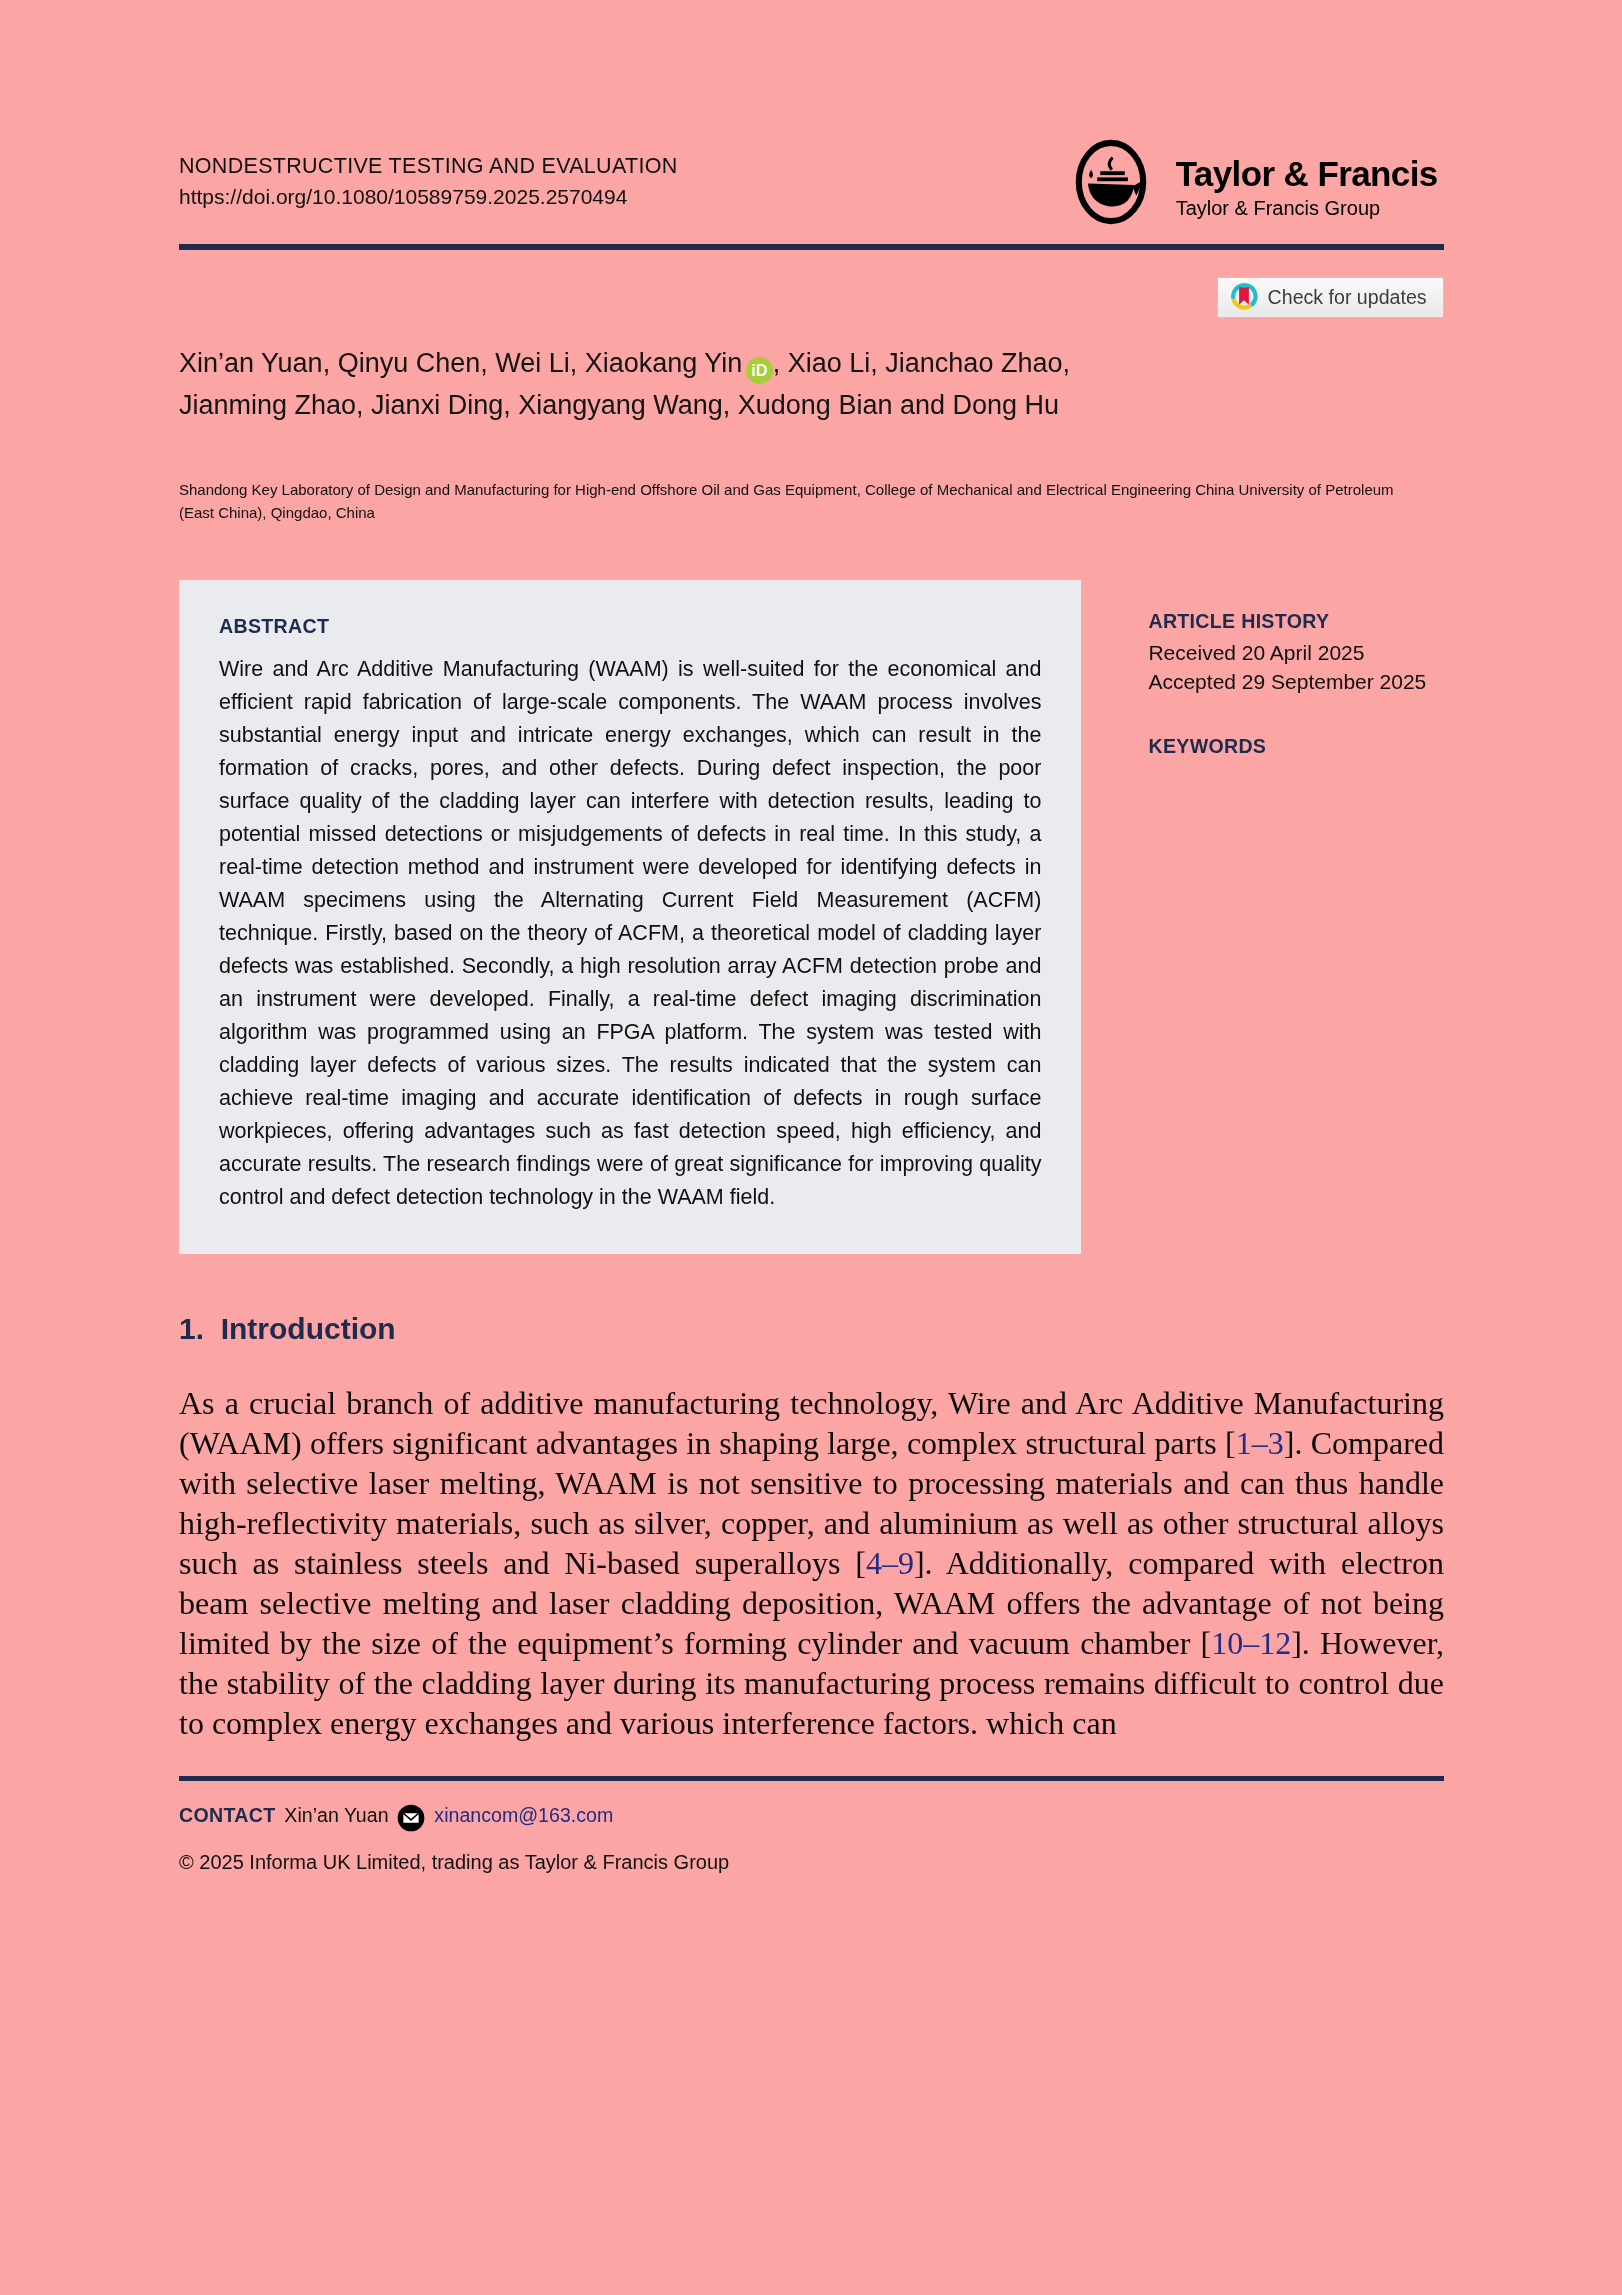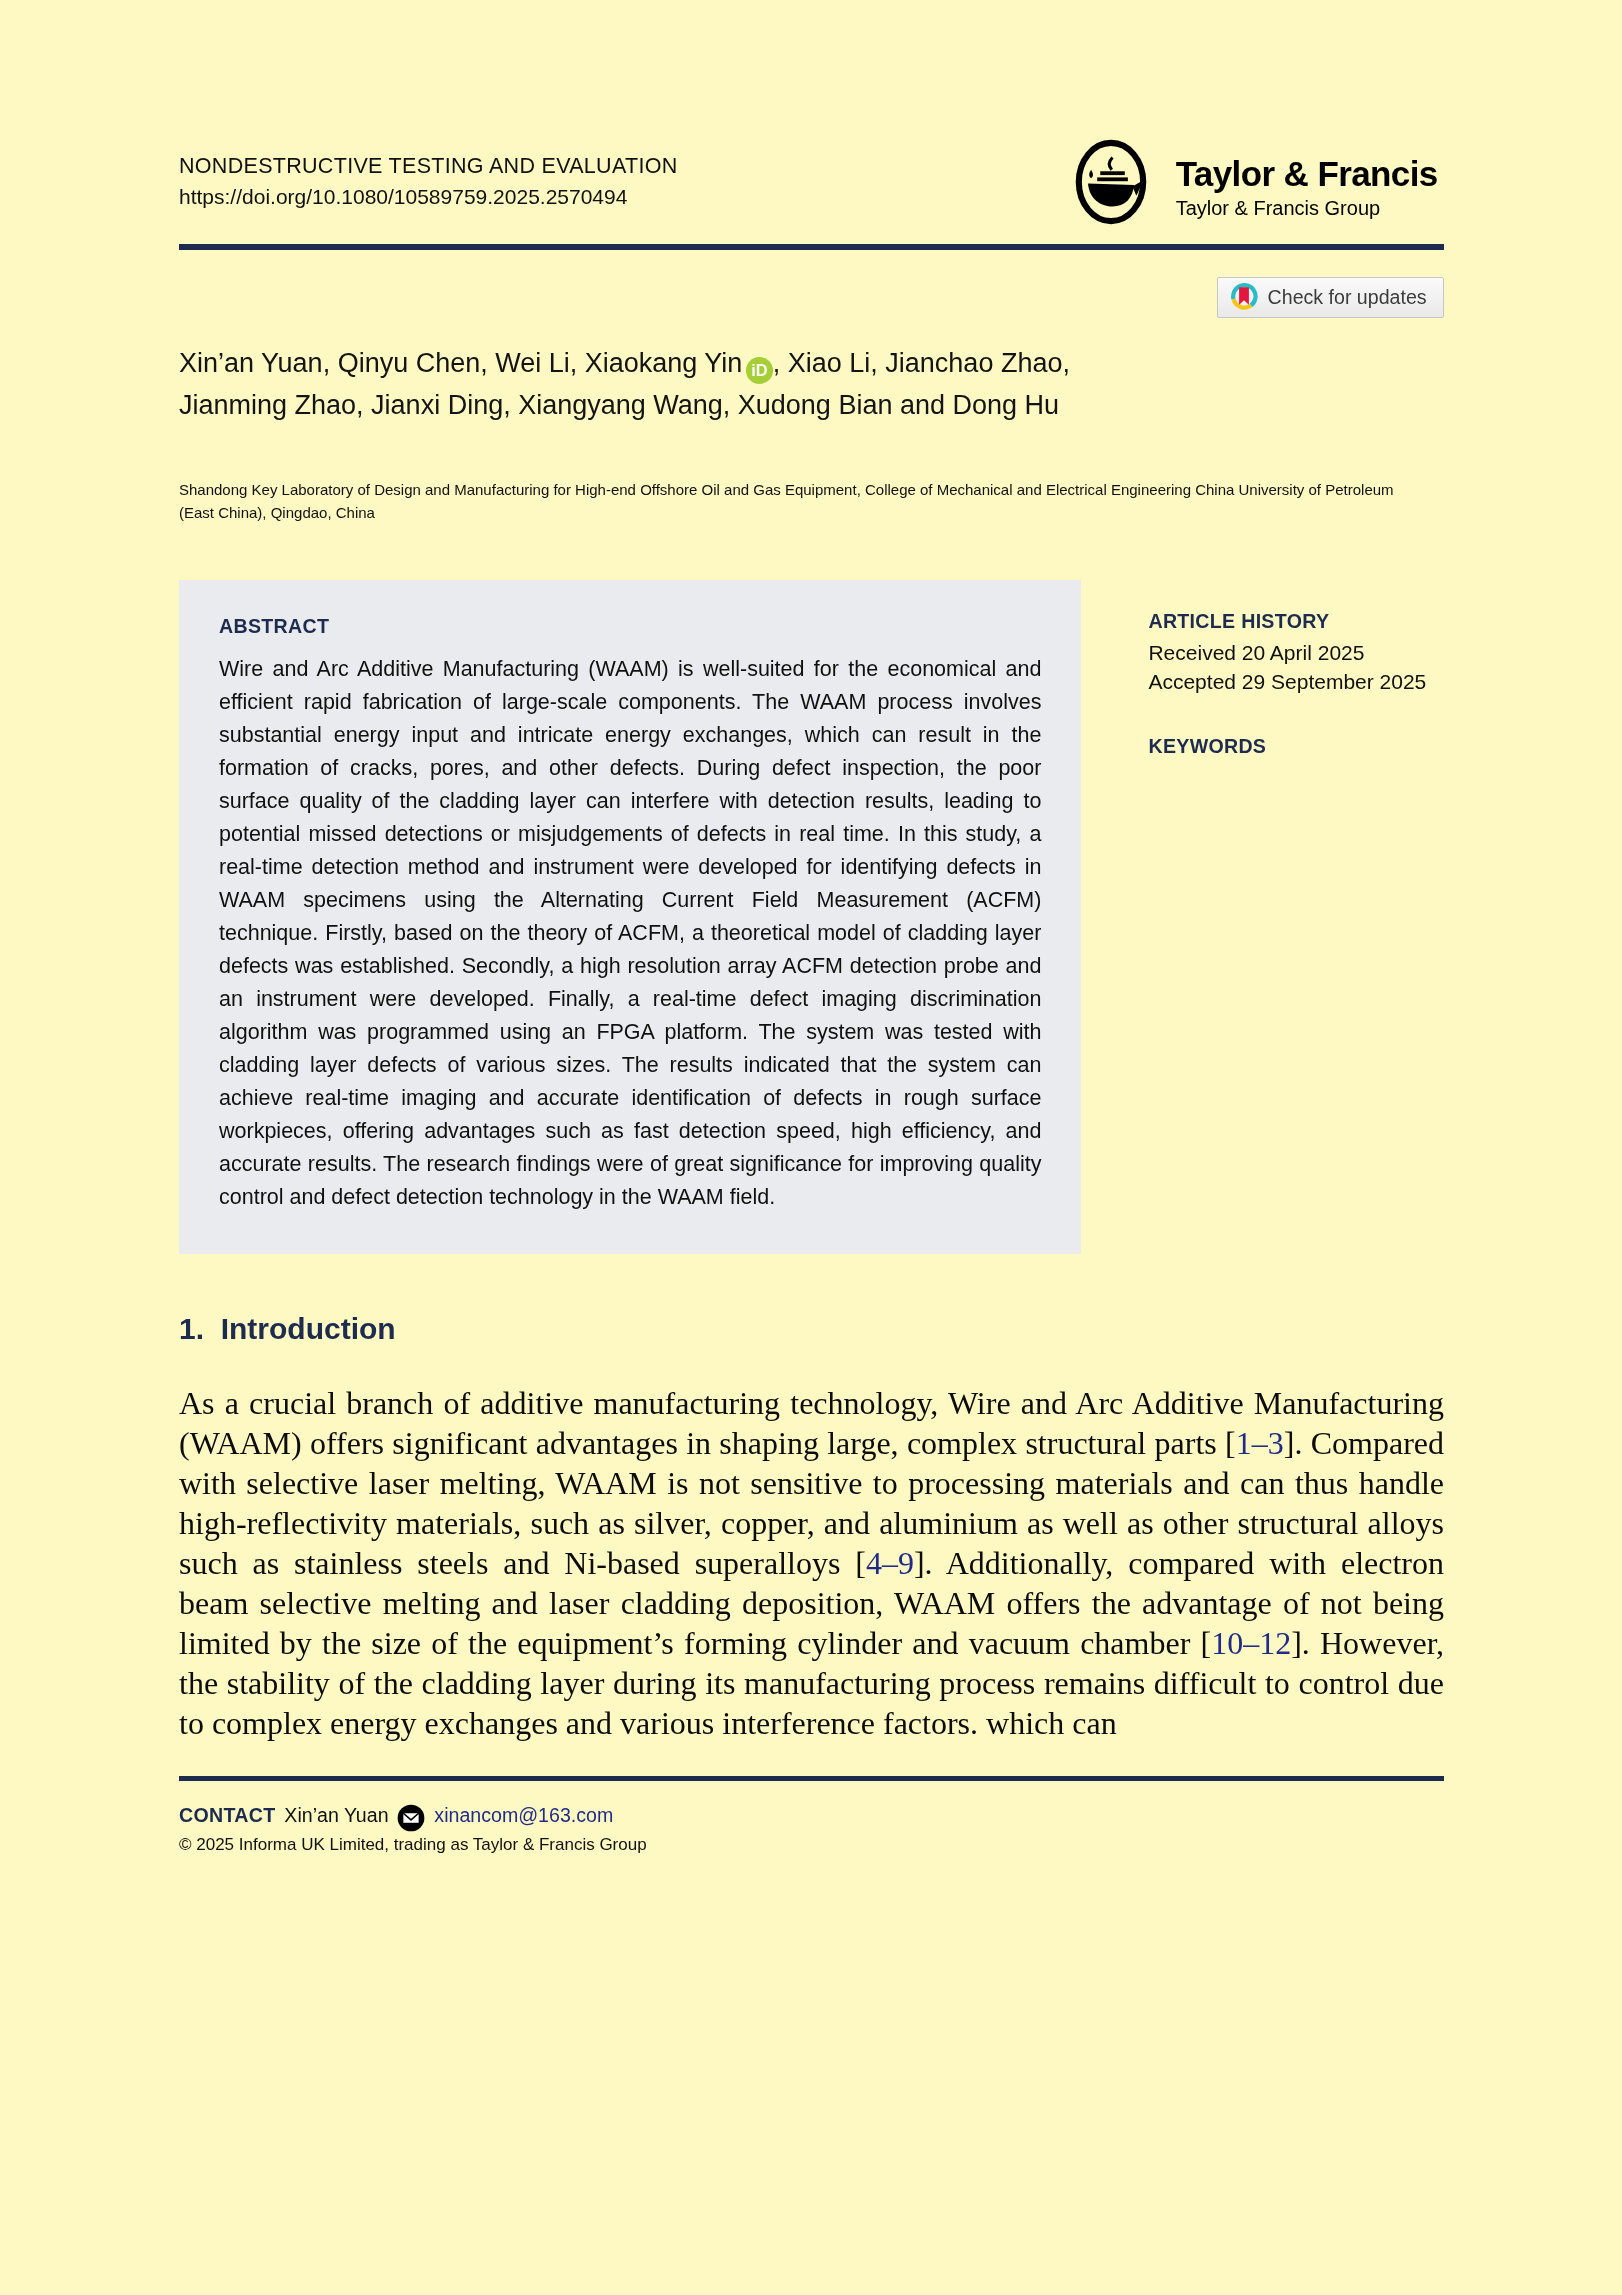--- a/index.html
+++ b/index.html
@@ -4,21 +4,21 @@
 <style>
   :root{
     --navy:#1d2b4f;
     --link:#212c87;
     --abstract-bg:#e9ebee;
     --orcid:#a6ce39;
   }
   *{margin:0;padding:0;box-sizing:border-box;}
   html,body{background:#ffffff;}
   body{font-family:"Liberation Sans",sans-serif;color:#141414;}
-  .page{width:1623px;height:2295px;background:#fef9c3;padding:136px 179px 0 179px;position:relative;}
+  .page{width:1623px;height:2295px;background:#fca5a5;padding:136px 179px 0 179px;position:relative;}
 
   
   .header-row{display:flex;justify-content:space-between;align-items:flex-start;}
   .journal-block{padding-top:17.7px;}
   .journal-name{font-size:21.5px;letter-spacing:0.3px;color:#111;}
   .doi{font-size:21px;color:#111;margin-top:6.3px;display:inline-block;text-decoration:none;}
   .logo-block{display:flex;align-items:center;gap:16.4px;margin-right:6.3px;}
   .logo-mark{width:96px;height:92px;}
   .logo-text .lt1{font-size:35px;font-weight:600;letter-spacing:-0.6px;color:#000;line-height:1.05;margin-top:12px;}
   .logo-text .lt2{font-size:20px;color:#000;margin-top:3.8px;}
@@ -56,21 +56,21 @@
     text-align:justify;color:#0c0c0c;max-width:1265px;}
   .cite{color:var(--link);cursor:pointer;}
 
   
   .foot-rule{height:4.4px;background:var(--navy);margin-top:33px;}
   .contact-row{margin-top:23px;display:flex;gap:8.9px;font-size:19.6px;}
   .contact-label{font-weight:700;color:var(--navy);letter-spacing:0.3px;}
   .contact-name{color:#111;}
   .mail-icon{width:28px;height:28px;display:inline-block;}
   .contact-email{color:var(--link);text-decoration:none;cursor:pointer;}
-  .copyright{margin-top:3px;font-size:17px;color:#111;}
+  .copyright{margin-top:19px;font-size:20px;color:#111;}
 </style>
 </head>
 <body>
 
 <div class="page">
 
   <div class="header-row">
     <div class="journal-block">
       <div class="journal-name">NONDESTRUCTIVE TESTING AND EVALUATION</div>
       <a class="doi" href="#">https://doi.org/10.1080/10589759.2025.2570494</a>

